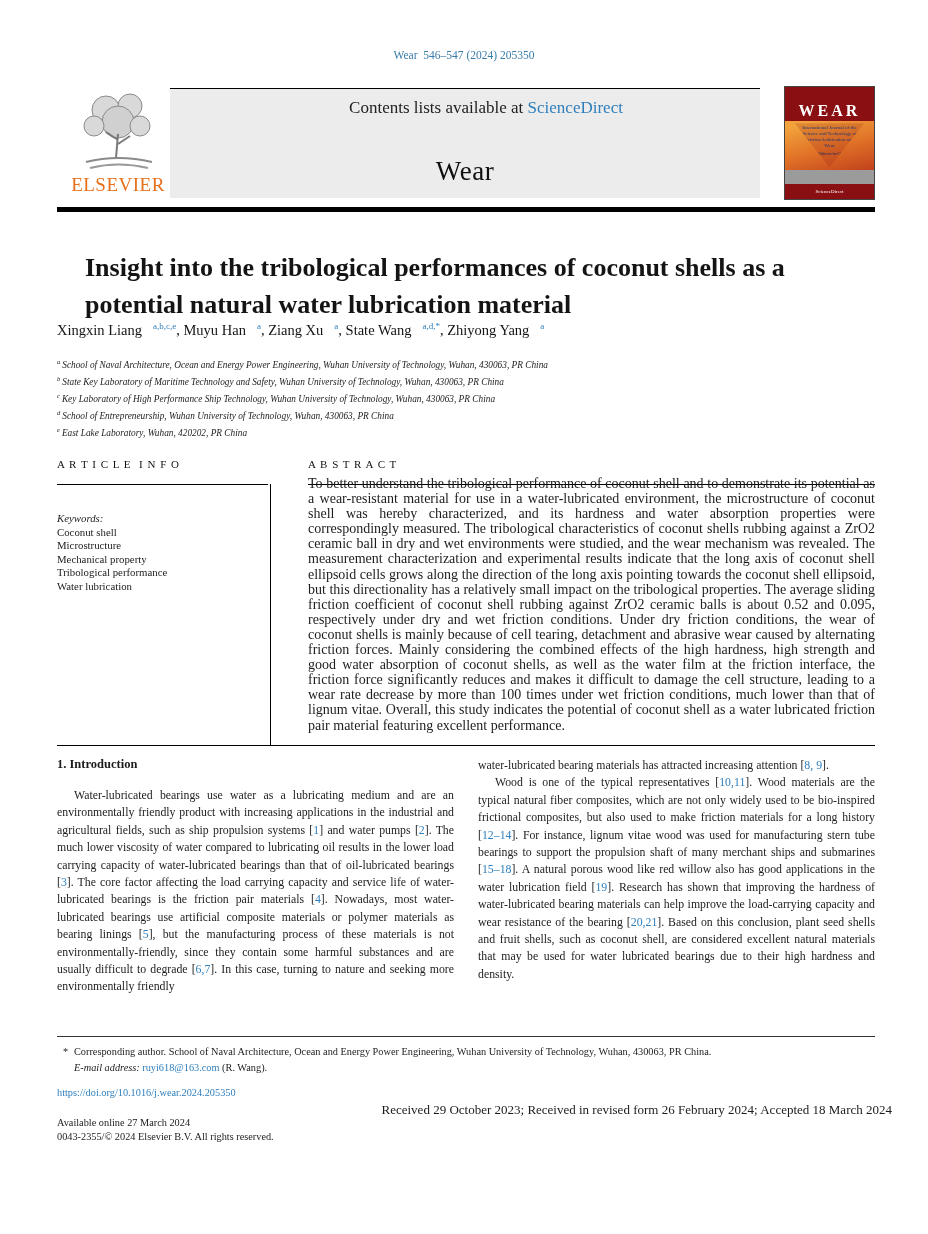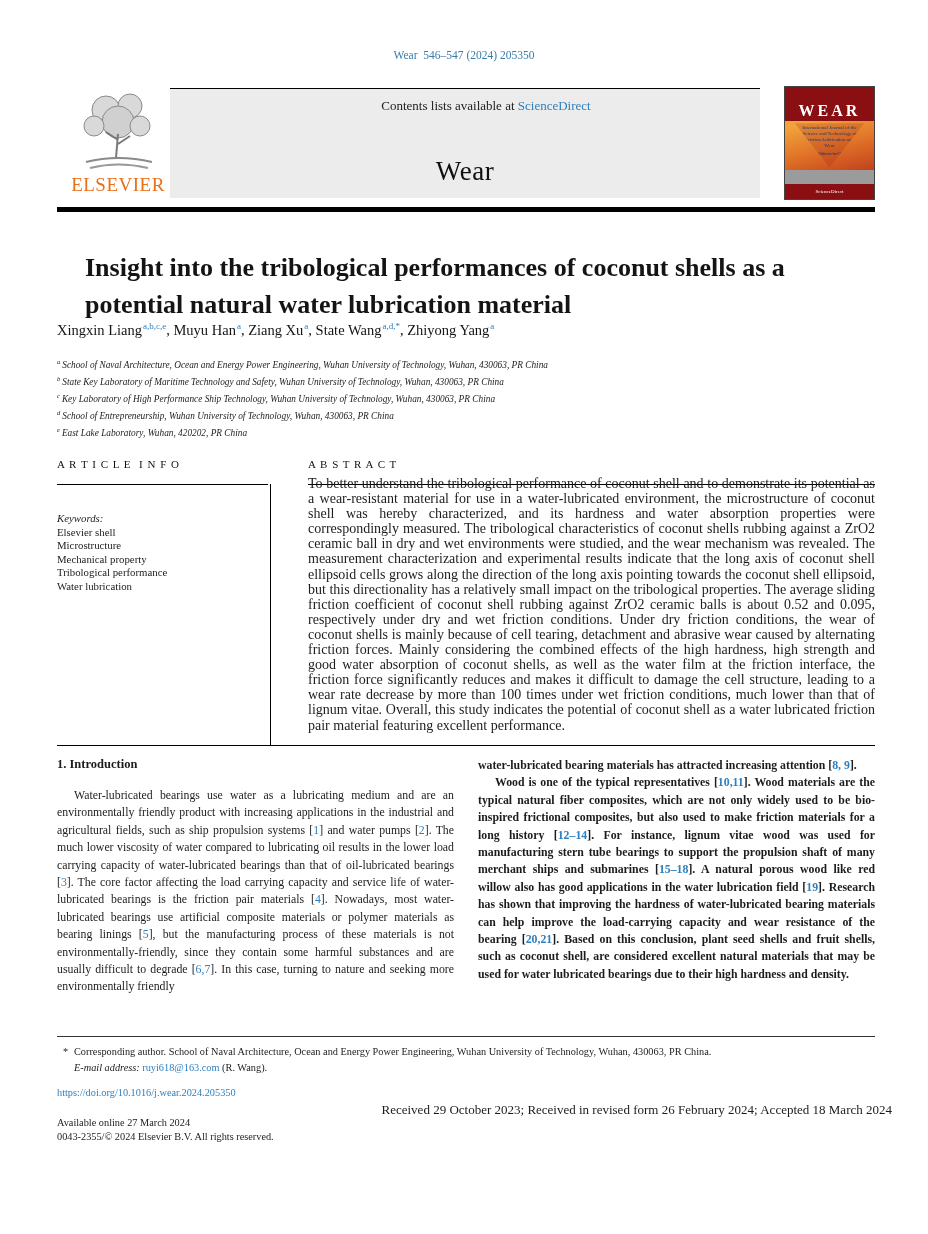--- a/index.html
+++ b/index.html
@@ -18,21 +18,21 @@
             color:var(--cithead);white-space:pre;}
 
   
   .header{top:86px;left:57px;width:818px;height:114px;}
   .logo{left:6px;top:2px;width:110px;height:112px;text-align:center;}
   .logo svg{display:block;margin:0 auto;}
   .logo-text{font-size:19px;color:var(--orange);letter-spacing:.5px;margin-top:-2px;}
   .graybox{left:113px;top:2px;width:590px;height:110px;background:#ececec;
            border-top:1.5px solid #000;display:flex;flex-direction:column;
            justify-content:space-between;text-align:center;padding:9px 0 11px 0;}
-  .contents-line,.homepage-line{font-size:13px;color:#222;padding-left:42px;}
+  .contents-line,.homepage-line{font-size:17px;color:#222;padding-left:42px;}
   .link{color:var(--link);text-decoration:none;cursor:pointer;}
   .journal-name{font-size:27px;color:#101010;letter-spacing:.5px;}
 
   
   .cover{left:727px;top:0;width:91px;height:114px;border:1px solid #444;
          background:#8a0f12;overflow:hidden;display:flex;flex-direction:column;}
   .cover-top{height:30%;display:flex;align-items:flex-end;justify-content:center;padding-bottom:1px;}
   .cover-title{color:#fff;font-size:16px;font-weight:bold;letter-spacing:3px;}
   .cover-mid{height:44%;background:linear-gradient(165deg,#f2a33c 10%,#e07127 55%,#c2411c 100%);
              display:flex;flex-direction:column;align-items:center;justify-content:center;}
@@ -44,21 +44,21 @@
   .cover-bottom{height:13%;display:flex;align-items:center;justify-content:center;}
   .cover-brand{font-size:5px;color:#fff;}
 
   .blackbar{top:207px;left:57px;width:818px;height:5px;background:#000;}
 
   
   .title{top:250px;left:57px;width:745px;font-size:26px;line-height:1.42;color:#141414;margin-left:28px;}
   .authors{top:321px;left:57px;width:800px;font-size:14.5px;color:#141414;}
   .author::after{content:", ";}
   .author:last-child::after{content:"";}
-  .author sup{font-size:9px;color:var(--link);margin-left:1px;}
+  .author sup{font-size:9px;color:var(--link);margin-left:11px;}
   .affils{top:355px;left:57px;width:680px;font-size:9.3px;font-style:italic;line-height:13px;}
   .affils sup{font-size:6.5px;margin-right:2px;}
 
   
   .sec-head{font-size:11px;letter-spacing:1px;white-space:pre;color:#111;}
   .head-info{top:458px;left:57px;}
   .head-abs{top:458px;left:308px;}
   .rule{background:#000;height:1px;}
   .rule-left{top:484px;left:57px;width:211px;}
   .rule-right{top:484px;left:308px;width:567px;}
@@ -68,21 +68,21 @@
   .kw-label{font-style:italic;margin-top:17px;}
   .abstract{top:476px;left:308px;width:567px;font-size:14px;line-height:15.1px;
             text-align:justify;}
 
   
   .intro-head{top:757px;left:57px;font-size:12.5px;font-weight:bold;}
   .col{width:397px;font-size:11.8px;line-height:17.4px;text-align:justify;}
   .col p{text-indent:17px;}
   .col p.cont{text-indent:0;}
   .col-left{top:787px;left:57px;}
-  .col-right{top:757px;left:478px;font-weight:bold;}
+  .col-right{top:757px;left:478px;}
   .cite{color:var(--link);cursor:pointer;}
 
   
   .footrule{top:1036px;left:57px;width:818px;height:1px;background:#333;}
   .footnote{top:1044px;left:57px;width:818px;font-size:10.3px;line-height:15.5px;
             padding-left:17px;}
   .footnote .marker{position:absolute;left:6px;top:0;}
   .em-label{font-style:italic;}
   .doi{top:1087px;left:57px;font-size:10.3px;}
   .received{top:1102px;left:74px;width:818px;font-size:13px;text-align:right;}
@@ -151,21 +151,21 @@
 
 <div class="abs sec-head head-info">A R T I C L E  I N F O</div>
 <div class="abs sec-head head-abs">A B S T R A C T</div>
 <div class="abs rule rule-left"></div>
 <div class="abs rule rule-right"></div>
 <div class="abs vrule"></div>
 <div class="abs rule rule-bottom"></div>
 
 <div class="abs keywords">
   <div class="kw-label">Keywords:</div>
-  <div>Elsevier shell</div>
+  <div>Coconut shell</div>
   <div>Microstructure</div>
   <div>Mechanical property</div>
   <div>Tribological performance</div>
   <div>Water lubrication</div>
 </div>
 
 <div class="abs abstract">To better understand the tribological performance of coconut shell and to demonstrate its potential as a wear-resistant material for use in a water-lubricated environment, the microstructure of coconut shell was hereby characterized, and its hardness and water absorption properties were correspondingly measured. The tribological characteristics of coconut shells rubbing against a ZrO2 ceramic ball in dry and wet environments were studied, and the wear mechanism was revealed. The measurement characterization and experimental results indicate that the long axis of coconut shell ellipsoid cells grows along the direction of the long axis pointing towards the coconut shell ellipsoid, but this directionality has a relatively small impact on the tribological properties. The average sliding friction coefficient of coconut shell rubbing against ZrO2 ceramic balls is about 0.52 and 0.095, respectively under dry and wet friction conditions. Under dry friction conditions, the wear of coconut shells is mainly because of cell tearing, detachment and abrasive wear caused by alternating friction forces. Mainly considering the combined effects of the high hardness, high strength and good water absorption of coconut shells, as well as the water film at the friction interface, the friction force significantly reduces and makes it difficult to damage the cell structure, leading to a wear rate decrease by more than 100 times under wet friction conditions, much lower than that of lignum vitae. Overall, this study indicates the potential of coconut shell as a water lubricated friction pair material featuring excellent performance.</div>
 
 <div class="abs intro-head">1. Introduction</div>
 

